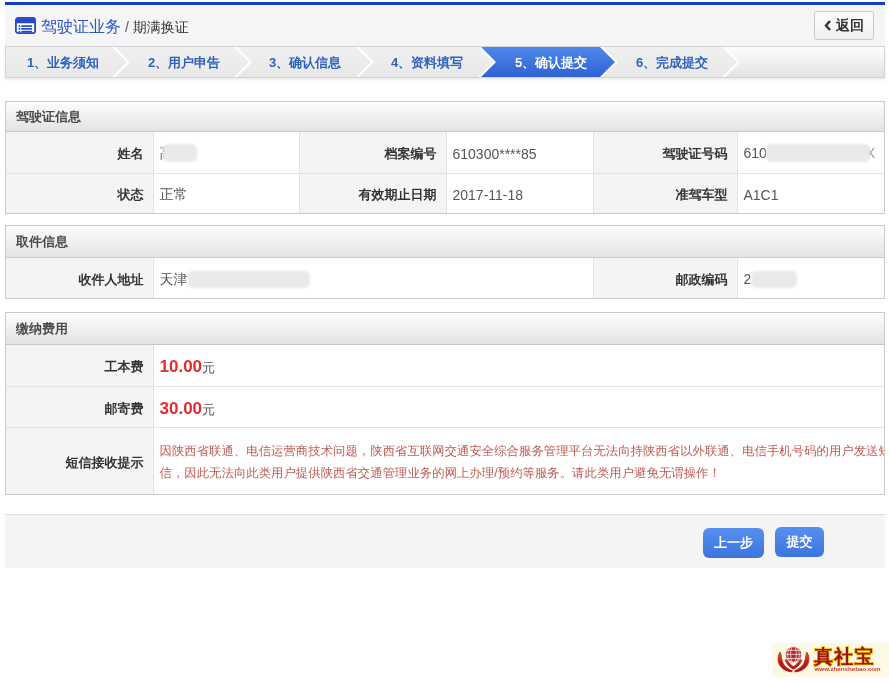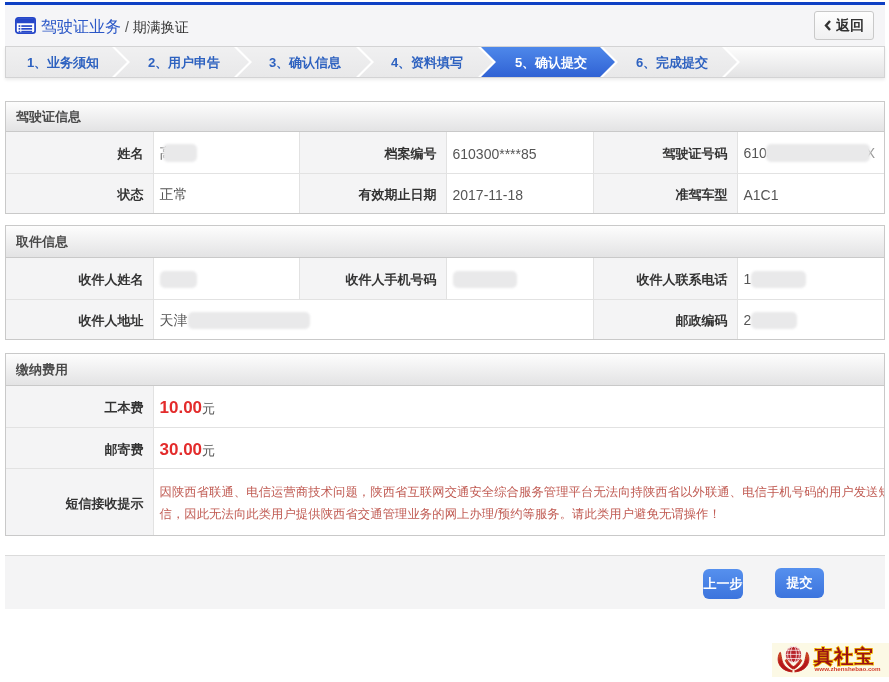--- a/index.html
+++ b/index.html
@@ -25,21 +25,21 @@
 td.lb{background:#f4f4f5;text-align:right;padding-right:9px;font-weight:bold;color:#333;}
 td.vl{background:#fff;padding-left:6px;color:#555;font-size:14px;}
 .sm{display:inline-block;height:17px;background:#e9e9ea;border-radius:5px;filter:blur(1.2px);vertical-align:middle;position:relative;top:-1px;}
 .fee{color:#e32b2b;font-weight:bold;font-size:17px;}
 .yuan{color:#555;font-size:13px;}
 .vcode{width:136px;height:25px;border:1px solid #ccc;vertical-align:middle;}
 .getbtn{display:inline-block;vertical-align:middle;margin-left:2px;width:81px;height:26px;line-height:26px;text-align:center;border:1px solid #b9b9b9;border-radius:3px;background:linear-gradient(#f9f9f9,#e3e3e4);font-size:13px;font-weight:bold;color:#333;}
 td.vl.note{color:#c05a52;font-size:12.3px;line-height:22px;padding-left:6px;letter-spacing:0.1px;}
 .footband{margin-top:19px;height:53px;background:#f4f4f5;border-top:1px solid #dbdbdb;position:relative;}
 .bluebtn{position:absolute;border-radius:6px;background:linear-gradient(#5690ee,#3c74dd);color:#fff;font-size:13px;font-weight:bold;text-align:center;}
-.prevbtn{left:698px;top:13px;width:40px;height:30px;line-height:30px;}
+.prevbtn{left:698px;top:13px;width:61px;height:30px;line-height:30px;}
 .subbtn{left:770px;top:12px;width:49px;height:30px;line-height:30px;}
 .logo{position:absolute;left:772px;top:643px;z-index:5;}
 </style>
 </head>
 <body>
 <div class="page">
 <div class="topline"></div>
 <div class="hdband">
   <svg class="hdicon" width="21" height="17" viewBox="0 0 21 17">
     <rect x="0.9" y="0.9" width="19.2" height="15.2" rx="2.4" fill="#fff" stroke="#2647c9" stroke-width="1.8"></rect>
@@ -128,28 +128,20 @@
   <table class="tbl">
     <colgroup>
             <col style="width:147px">
             <col style="width:146px">
             <col style="width:147px">
             <col style="width:147px">
             <col style="width:144px">
             <col style="width:147px">
           </colgroup>
     <tbody>
-            <tr style="height:41px">
-      <td class="lb">收件人姓名</td>
-              <td class="vl"><span class="sm" style="width:37px"></span></td>
-      <td class="lb">收件人手机号码</td>
-              <td class="vl"><span class="sm" style="width:64px"></span></td>
-      <td class="lb">收件人联系电话</td>
-              <td class="vl">1<span class="sm" style="width:55px"></span></td>
-    </tr>
     <tr style="height:40px">
       <td class="lb">收件人地址</td>
               <td class="vl" colspan="3">天津<span class="sm" style="width:122px"></span></td>
       <td class="lb">邮政编码</td>
               <td class="vl">2<span class="sm" style="width:46px"></span></td>
     </tr>
   </tbody>
         </table>
 </div>
 <div class="sec" style="margin-bottom:8px">

